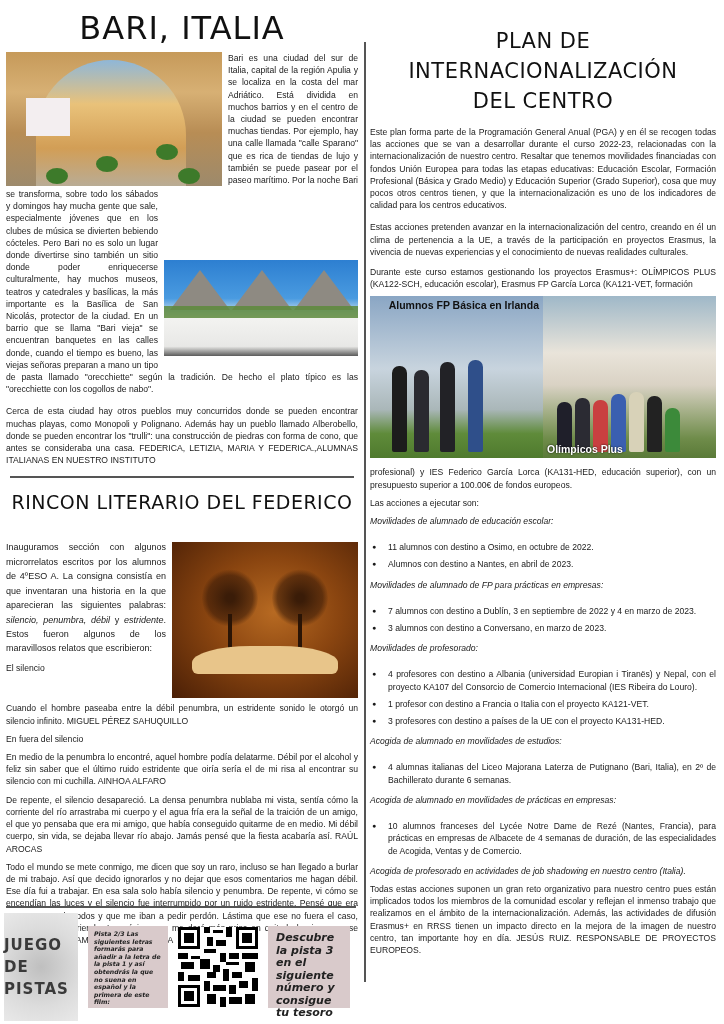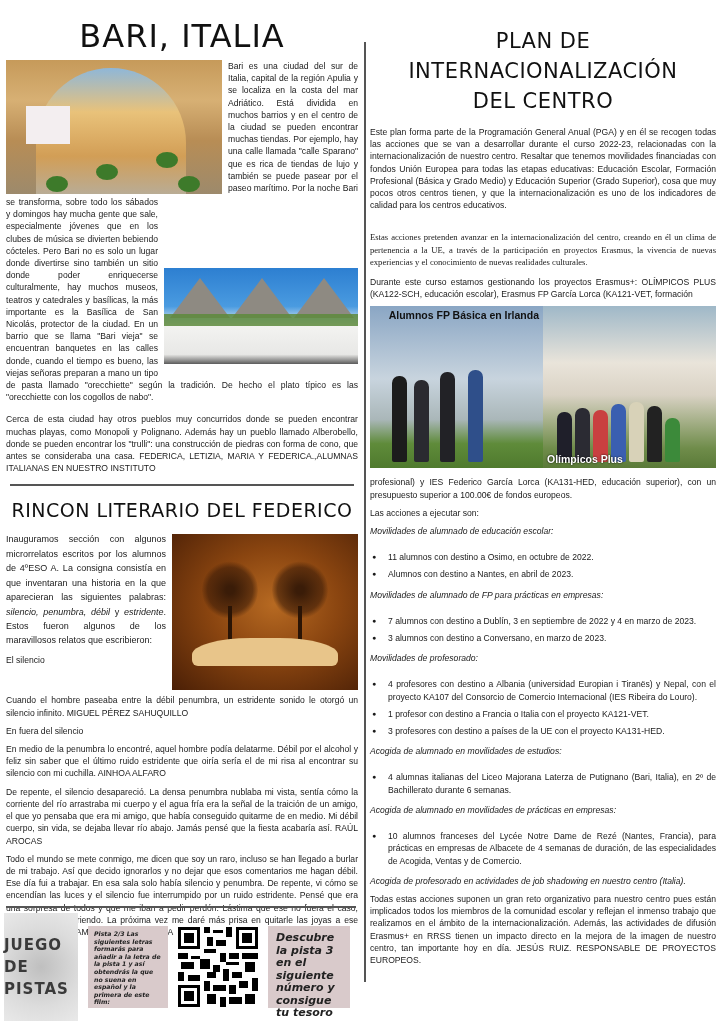--- a/index.html
+++ b/index.html
@@ -5,21 +5,21 @@
   * { box-sizing: border-box; margin: 0; padding: 0; }
   html, body { width: 724px; height: 1024px; background: #ffffff; overflow: hidden; }
   body { font-family: "Liberation Sans", sans-serif; color: #1a1a1a; position: relative; }
   .page { position: absolute; left: 0; top: 0; width: 724px; height: 1024px; }
   .col-divider { position: absolute; left: 364px; top: 42px; width: 2px; height: 940px; background: #555; }
   .left { position: absolute; left: 6px; top: 0; width: 352px; }
   .right { position: absolute; left: 370px; top: 16px; width: 346px; }
   .txt { font-size: 8.6px; line-height: 12.2px; text-align: justify; }
   .txt p { margin-bottom: 6px; }
   h1.big { font-family: "DejaVu Sans", sans-serif; font-weight: normal; text-align: center; color: #111; }
-  .h-bari { font-size: 32px; line-height: 36px; margin-top: 18px; letter-spacing: 1px; }
+  .h-bari { font-size: 32px; line-height: 36px; margin-top: 10px; letter-spacing: 1px; }
   .h-plan { font-size: 21px; line-height: 30px; margin-top: 10px; letter-spacing: 0.5px; }
   .h-rincon { font-size: 19px; line-height: 24px; letter-spacing: 0.5px; }
   .img { position: relative; overflow: hidden; }
   .img-street { float: left; width: 216px; height: 134px; margin: 0 6px 2px 0;
     background: linear-gradient(180deg, #c69a5a 0%, #d7b074 30%, #b88d55 60%, #9d8a6c 100%); }
   .img-street .arch { position: absolute; left: 30px; top: 8px; width: 150px; height: 126px; border-radius: 75px 75px 0 0;
     background: linear-gradient(180deg, #8fb7d8 0%, #e9c27a 35%, #d29e56 70%, #b9ac95 100%); }
   .img-street .cloth { position: absolute; left: 20px; top: 46px; width: 44px; height: 38px; background: #f3eef0; }
   .img-street .plant { position: absolute; width: 22px; height: 16px; border-radius: 50%; background: #3d7a2a; }
   .img-trulli { float: right; width: 194px; height: 96px; margin: 2px 0 4px 6px;
@@ -75,21 +75,21 @@
         <div class="vine"></div>
       </div>
       <p>Bari es una ciudad del sur de Italia, capital de la región Apulia y se localiza en la costa del mar Adriático. Está dividida en muchos barrios y en el centro de la ciudad se pueden encontrar muchas tiendas. Por ejemplo, hay una calle llamada "calle Sparano" que es rica de tiendas de lujo y también se puede pasear por el paseo marítimo. Por la noche Bari se transforma, sobre todo los sábados y domingos hay mucha gente que sale, especialmente jóvenes que en los clubes de música se divierten bebiendo cócteles. Pero Bari no es solo un lugar donde divertirse sino también un sitio donde poder enriquecerse culturalmente, hay muchos museos, teatros y catedrales y basílicas, la más importante es la Basílica de San Nicolás, protector de la ciudad. En un barrio que se llama "Bari vieja" se encuentran banquetes en las calles donde, cuando el tiempo es bueno, las viejas señoras preparan a mano un tipo de pasta llamado "orecchiette" según la tradición. De hecho el plato típico es las "orecchiette con los cogollos de nabo".</p>
       <p style="clear:both; margin-top:10px;">Cerca de esta ciudad hay otros pueblos muy concurridos donde se pueden encontrar muchas playas, como Monopoli y Polignano. Además hay un pueblo llamado Alberobello, donde se pueden encontrar los "trulli": una construcción de piedras con forma de cono, que antes se consideraba una casa.  FEDERICA, LETIZIA, MARIA Y FEDERICA.,ALUMNAS ITALIANAS EN NUESTRO INSTITUTO</p>
     </div>
 
     <div class="hr"></div>
 
     <h1 class="big h-rincon">RINCON LITERARIO DEL FEDERICO</h1>
 
-    <div class="txt" style="margin-top:10px;">
+    <div class="txt" style="margin-top:26px;">
       <div class="img img-book">
         <div class="tree" style="left:30px;"></div>
         <div class="tree" style="left:100px;"></div>
         <div class="trunk" style="left:56px;"></div>
         <div class="trunk" style="left:126px;"></div>
         <div class="pages"></div>
       </div>
       <p style="font-size:9px; line-height:14.4px;">
         <span>Inauguramos sección con algunos microrrelatos escritos por los alumnos de 4ºESO A. La consigna consistía en que inventaran una historia en la que aparecieran las siguientes palabras: </span><em>silencio, penumbra, débil</em><span> y </span><em>estridente</em><span>. Estos fueron algunos de los maravillosos relatos que escribieron:</span>
       </p>
@@ -158,21 +158,21 @@
     <div class="clue-box big">Descubre la pista 3 en el siguiente número y consigue tu tesoro</div>
   </div>
 
   <div class="right">
     <h1 class="big h-plan">
       <span>PLAN DE INTERNACIONALIZACIÓN</span><br>
       <span>DEL CENTRO</span>
     </h1>
     <div class="txt" style="margin-top:10px;">
       <p>Este plan forma parte de la Programación General Anual (PGA) y en él se recogen todas las acciones que se van a desarrollar durante el curso 2022-23, relacionadas con la internacionalización de nuestro centro. Resaltar que tenemos movilidades financiadas con fondos Unión Europea para todas las etapas educativas: Educación Escolar, Formación Profesional (Básica y Grado Medio) y Educación Superior (Grado Superior), cosa que muy pocos otros centros tienen, y que la internacionalización es uno de los indicadores de calidad para los centros educativos.</p>
-      <p style="margin-top:20px;font-family:Liberation Serif, serif;">Estas acciones pretenden avanzar en la internacionalización del centro, creando en él un clima de pertenencia a la UE, a través de la participación en proyectos Erasmus, la vivencia de nuevas experiencias y el conocimiento de nuevas realidades culturales.</p>
+      <p style="margin-top:10px;">Estas acciones pretenden avanzar en la internacionalización del centro, creando en él un clima de pertenencia a la UE, a través de la participación en proyectos Erasmus, la vivencia de nuevas experiencias y el conocimiento de nuevas realidades culturales.</p>
       <p style="margin-top:8px; margin-bottom:0;">Durante este curso estamos gestionando los proyectos Erasmus+: OLÍMPICOS PLUS (KA122-SCH, educación escolar), Erasmus FP García Lorca (KA121-VET, formación</p>
 
       <div class="photo-row">
         <div class="photo photo-irl">
           <div class="person" style="left:22px;height:86px;background:#1c1c1c;"></div>
           <div class="person" style="left:44px;height:82px;background:#2a2a30;"></div>
           <div class="person" style="left:70px;height:90px;background:#222226;"></div>
           <div class="person" style="left:98px;height:92px;background:#2f4f8a;"></div>
           <span class="photo-cap cap-irl">Alumnos FP Básica en Irlanda</span>
         </div>

